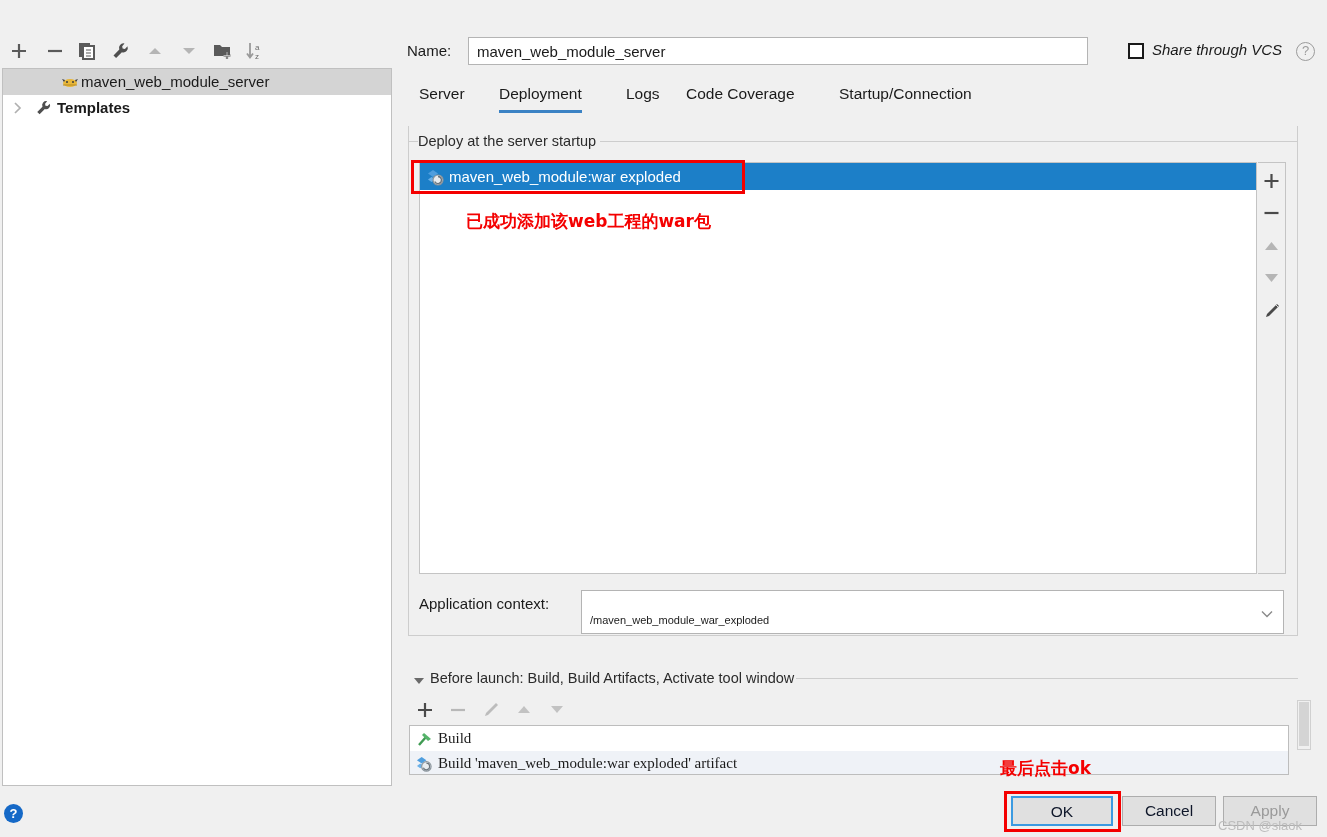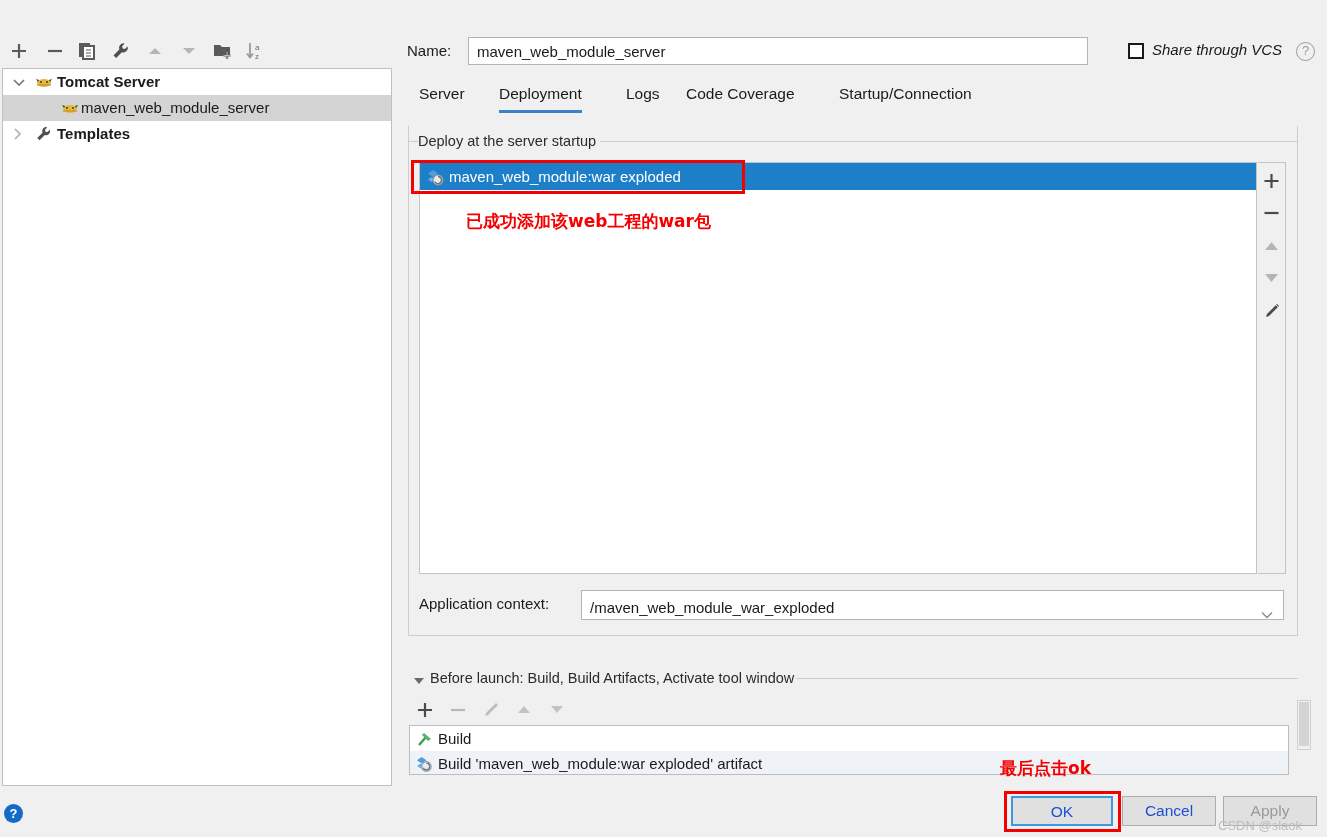--- a/index.html
+++ b/index.html
@@ -101,57 +101,57 @@
     border: 3px solid #f40000; pointer-events: none;
   }
 
   
   .side-tools { position: absolute; left: 1258px; top: 162px; width: 28px; height: 412px; background: #f0f0f0; border: 1px solid #c4c4c4; border-left: none; }
   .side-btn { position: absolute; left: 0; width: 27px; height: 31px; cursor: default; }
 
   
   .appctx-label { position: absolute; left: 419px; top: 595px; font-size: 15px; }
   .appctx-input {
-    position: absolute; left: 581px; top: 590px; width: 703px; height: 30px;
+    position: absolute; left: 581px; top: 590px; width: 703px; height: 44px;
     background: #ffffff; border: 1px solid #b4b4b4;
-    font-size: 15px; padding: 4px 8px; line-height: 26px; color: #1a1a1a; cursor: default;
+    font-size: 11px; padding: 16px 8px; line-height: 26px; color: #1a1a1a; cursor: default;
   }
   .appctx-arrow { position: absolute; right: 10px; top: 10px; }
 
   
   .bl-arrow { position: absolute; left: 413px; top: 672px; cursor: default; }
   .bl-title { position: absolute; left: 430px; top: 670px; font-size: 14.5px; color: #2b2b2b; white-space: nowrap; }
   .bl-line { position: absolute; left: 796px; top: 678px; width: 502px; height: 1px; background: #cdcdcd; }
 
   .bl-toolbar { position: absolute; left: 412px; top: 697px; width: 200px; height: 26px; }
   .bl-tb { position: absolute; top: 0; width: 34px; height: 26px; cursor: default; }
 
   .bl-list {
     position: absolute; left: 409px; top: 725px; width: 880px; height: 50px;
     background: #ffffff; border: 1px solid #bdbdbd; overflow: hidden;
   }
   .bl-item { position: relative; height: 25px; line-height: 25px; font-size: 15px; white-space: nowrap; cursor: default; }
   .bl-item.alt { background: #eff2f7; }
   .bl-item .bi-icon { position: absolute; left: 6px; top: 4px; width: 17px; height: 17px; }
-  .bl-item .bi-label { position: absolute; left: 28px; top: 0; }
+  .bl-item .bi-label { position: absolute; left: 28px; top: 0; font-family: Liberation Serif, serif; }
 
   .bl-scroll { position: absolute; left: 1297px; top: 700px; width: 14px; height: 50px; background: #f0f0f0; border: 1px solid #d0d0d0; }
   .bl-scroll i { position: absolute; left: 1px; top: 1px; width: 10px; height: 44px; background: #d4d4d4; display: block; }
 
   
   .help-circle {
     position: absolute; left: 4px; top: 804px; width: 19px; height: 19px;
     border-radius: 50%; background: #1569c7; color: #ffffff;
     font-size: 13px; font-weight: bold; text-align: center; line-height: 19px; cursor: default;
   }
   .dlg-btn {
     position: absolute; top: 796px; height: 30px;
     background: #e0e0e0; border: 1px solid #adadad;
     font-family: "Liberation Sans", sans-serif; font-size: 15.5px;
-    color: #1d4ed8; text-align: center; line-height: 28px; cursor: default;
+    color: #0f172a; text-align: center; line-height: 28px; cursor: default;
   }
   .dlg-btn.ok { left: 1011px; width: 102px; border: 2px solid #3b9ae1; background: #e0e0e0; }
   .dlg-btn.cancel { left: 1122px; width: 94px; }
   .dlg-btn.apply { left: 1223px; width: 94px; color: #9a9a9a; }
 
   .red-box-ok { position: absolute; left: 1004px; top: 791px; width: 117px; height: 41px; border: 3px solid #f40000; pointer-events: none; }
   .note-ok {
     position: absolute; left: 1000px; top: 757px;
     font-family: "DejaVu Sans", sans-serif;
     font-size: 17px; font-weight: bold; color: #f40000; white-space: nowrap;
@@ -211,38 +211,20 @@
       <svg width="20" height="20" viewBox="0 0 20 20">
         <path d="M5 2 V16 M2 12.5 L5 16.5 L8 12.5" stroke="#9a9a9a" stroke-width="1.8" fill="none"></path>
         <text x="10" y="9" font-size="8" font-family="Liberation Sans, sans-serif" fill="#6a6a6a">a</text>
         <text x="10" y="18" font-size="8" font-family="Liberation Sans, sans-serif" fill="#6a6a6a">z</text>
       </svg>
     </span>
   </div>
 
   <div class="left-panel">
 
-    <div class="tree-row lvl1">
-      <span class="tw-arrow">
-        <svg width="12" height="9" viewBox="0 0 12 9">
-            <path d="M1 2 L6 7 L11 2" stroke="#7a7a7a" stroke-width="1.7" fill="none"></path>
-          </svg>
-      </span>
-      <span class="tree-icon">
-        <svg width="18" height="18" viewBox="0 0 18 18">
-          <ellipse cx="9" cy="10" rx="7" ry="4" fill="#e8b73a"></ellipse>
-          <path d="M3 9 L1 6 L4 7 Z" fill="#3b3b3b"></path>
-          <path d="M15 9 L17 6 L14 7 Z" fill="#3b3b3b"></path>
-          <circle cx="6" cy="9" r="1" fill="#3b3b3b"></circle>
-          <circle cx="12" cy="9" r="1" fill="#3b3b3b"></circle>
-          <path d="M2 12 L16 12" stroke="#b88a1e" stroke-width="1"></path>
-        </svg>
-      </span>
-      <span class="tree-label">Tomcat Server</span>
-    </div>
 
     <div class="tree-row lvl2 selected">
       <span class="tree-icon">
         <svg width="18" height="18" viewBox="0 0 18 18">
           <ellipse cx="9" cy="10" rx="7" ry="4" fill="#e8b73a"></ellipse>
           <path d="M3 9 L1 6 L4 7 Z" fill="#3b3b3b"></path>
           <path d="M15 9 L17 6 L14 7 Z" fill="#3b3b3b"></path>
           <circle cx="6" cy="9" r="1" fill="#3b3b3b"></circle>
           <circle cx="12" cy="9" r="1" fill="#3b3b3b"></circle>
           <path d="M2 12 L16 12" stroke="#b88a1e" stroke-width="1"></path>

